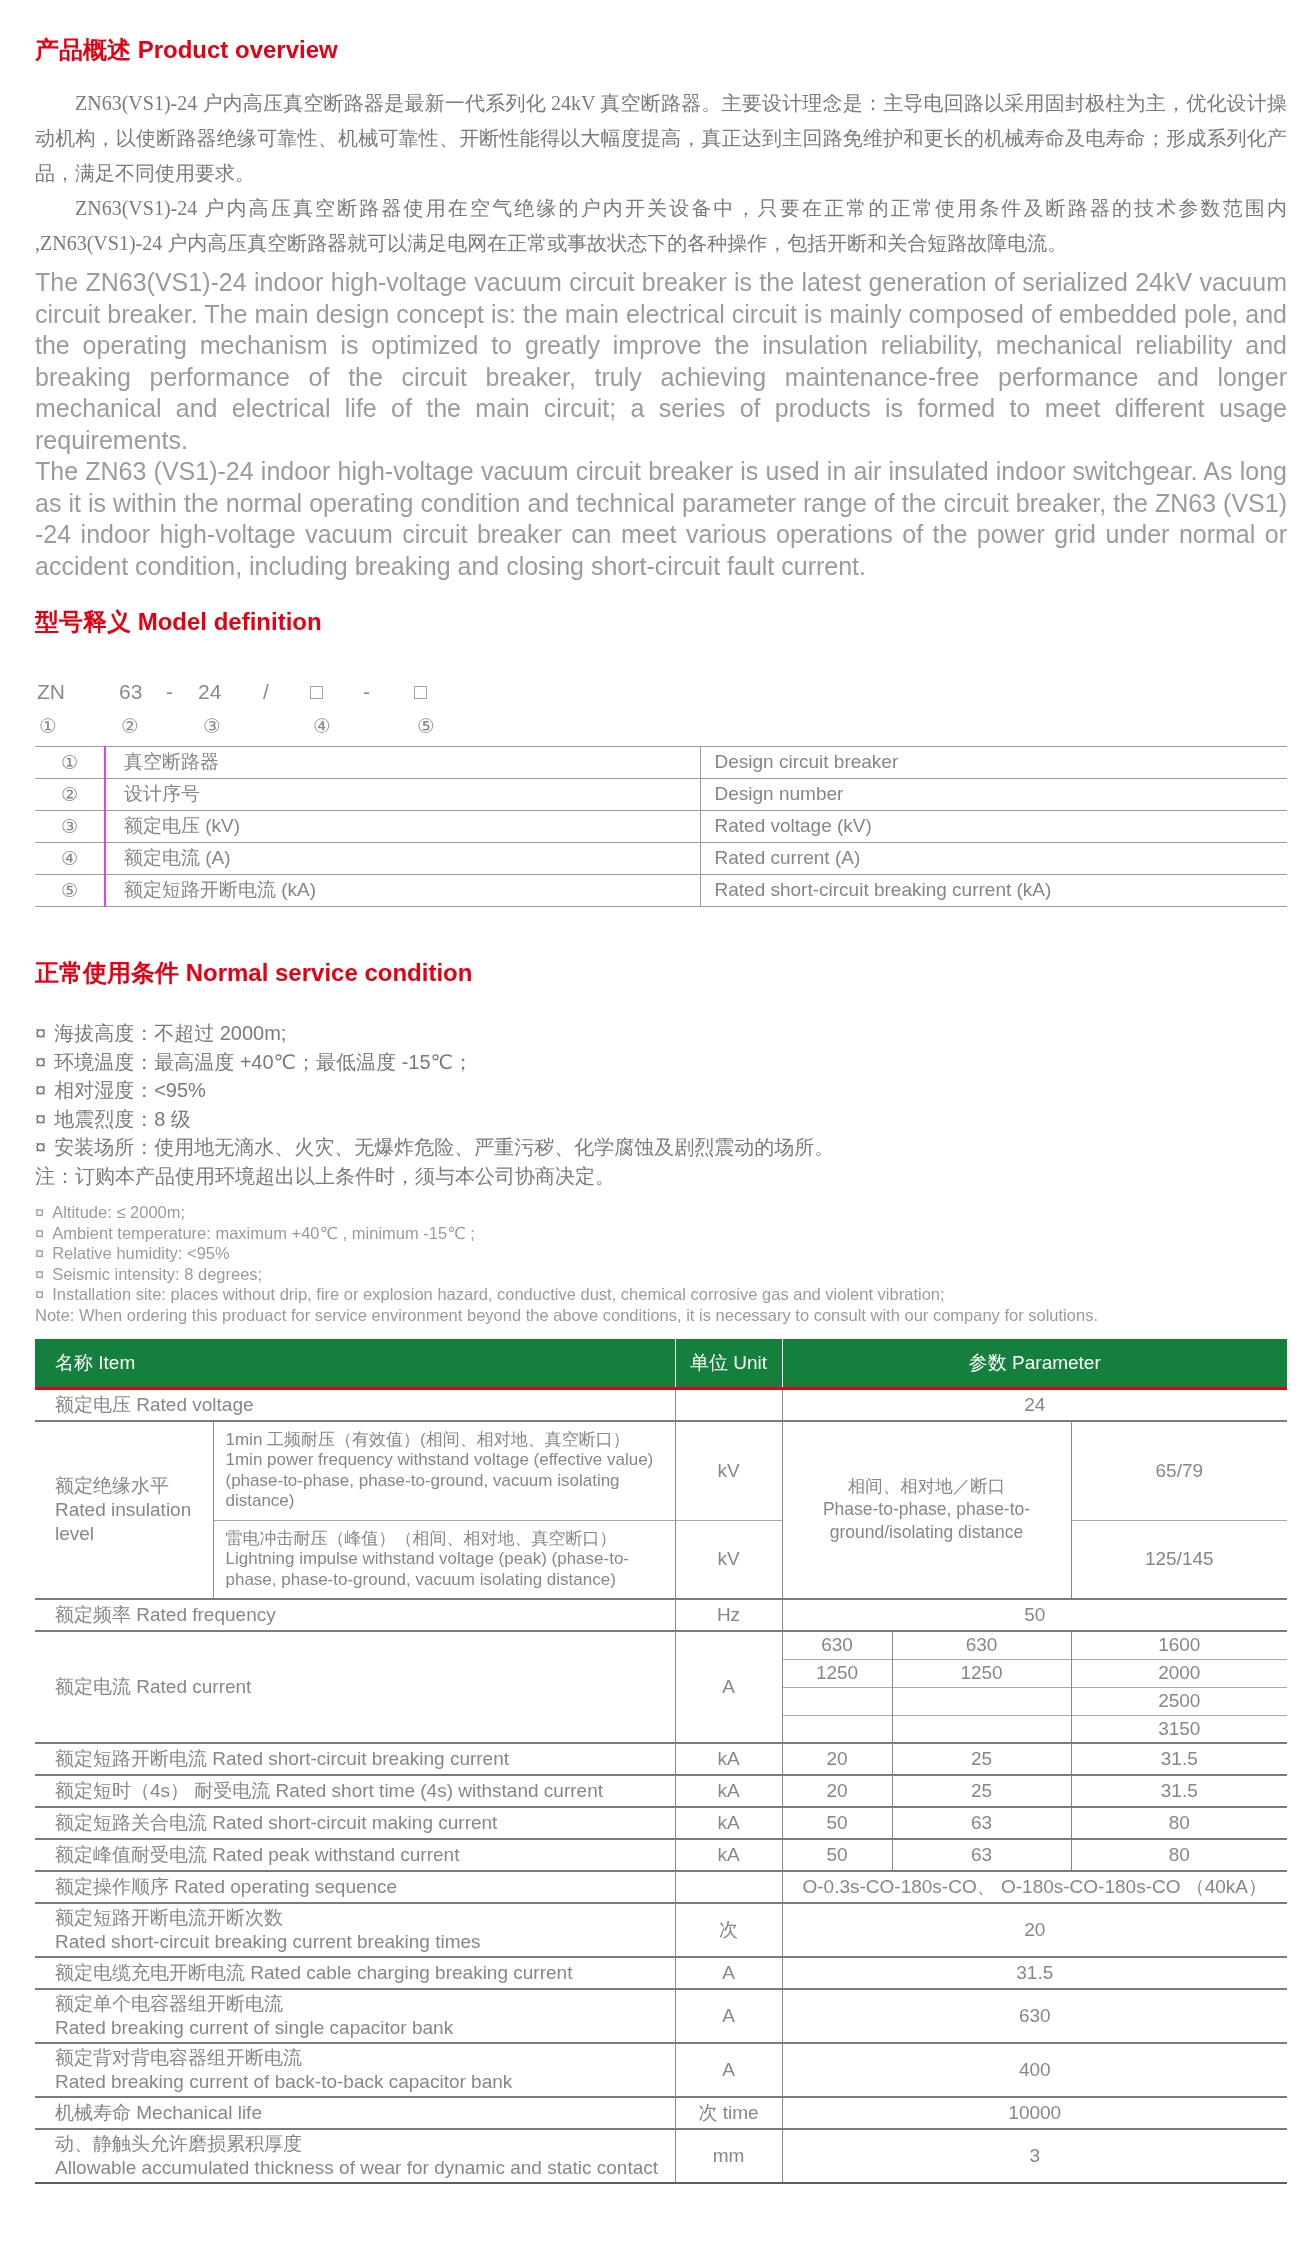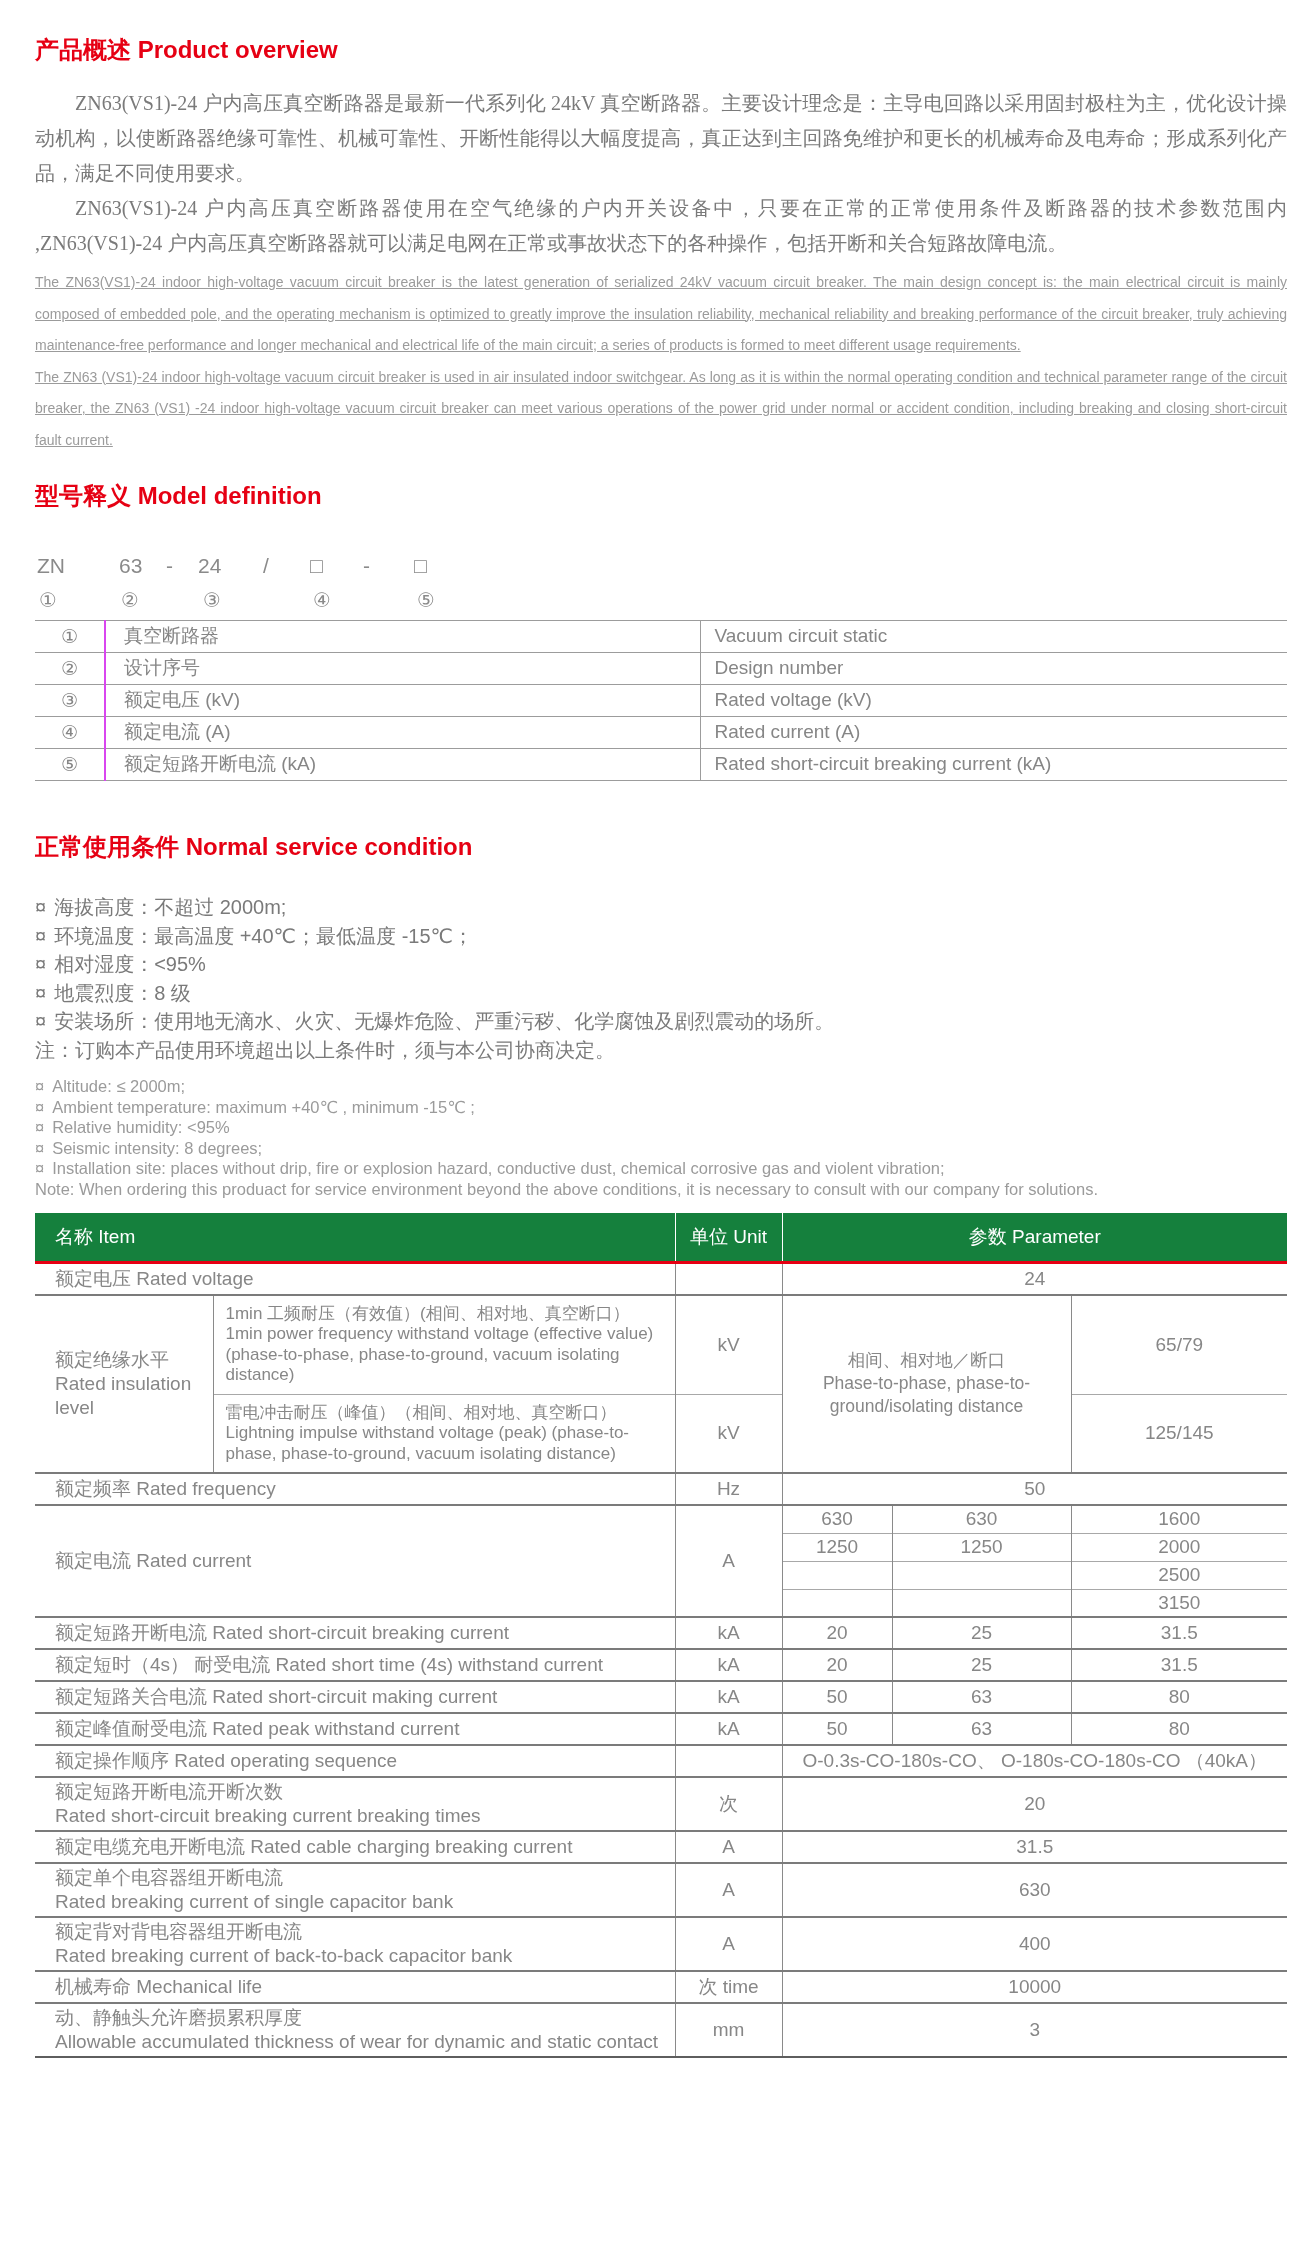--- a/index.html
+++ b/index.html
@@ -18,22 +18,22 @@
   .sec1 { margin-bottom:20px; }
   .sec2 { margin-top:24px; margin-bottom:34px; }
   .sec3 { margin-top:50px; margin-bottom:30px; }
   .sec4 { margin-top:48px; margin-bottom:22px; }
 
   .zh-para {
     color:#7a7a7a; font-size:20px; line-height:35px;
     text-align:justify; text-indent:2em;font-family:Liberation Serif, serif;
   }
   .en-para {
-    color:#9b9b9b; font-size:14px; line-height:31.5px;
-    text-align:justify; margin-top:6px;text-decoration:underline;
+    color:#9b9b9b; font-size:25px; line-height:31.5px;
+    text-align:justify; margin-top:6px;
   }
   .en-para + .en-para { margin-top:0; }
 
   
   .code-block { position:relative; height:74px; color:#8a8a8a; font-size:21px; }
   .code-block span { position:absolute; top:8px; }
   .code-block .marks span { top:34px; font-size:20px; }
   .sq { letter-spacing:0; }
 
   
@@ -111,21 +111,21 @@
   <table class="mtable">
     <colgroup>
           <col style="width:70px">
           <col style="width:595px">
           <col style="width:587px">
         </colgroup>
     <tbody>
           <tr>
       <td class="num">①</td>
       <td class="zh">真空断路器</td>
-      <td class="en">Vacuum circuit static</td>
+      <td class="en">Design circuit breaker</td>
     </tr>
     <tr>
       <td class="num">②</td>
       <td class="zh">设计序号</td>
       <td class="en">Design number</td>
     </tr>
     <tr>
       <td class="num">③</td>
       <td class="zh">额定电压 (kV)</td>
       <td class="en">Rated voltage (kV)</td>

